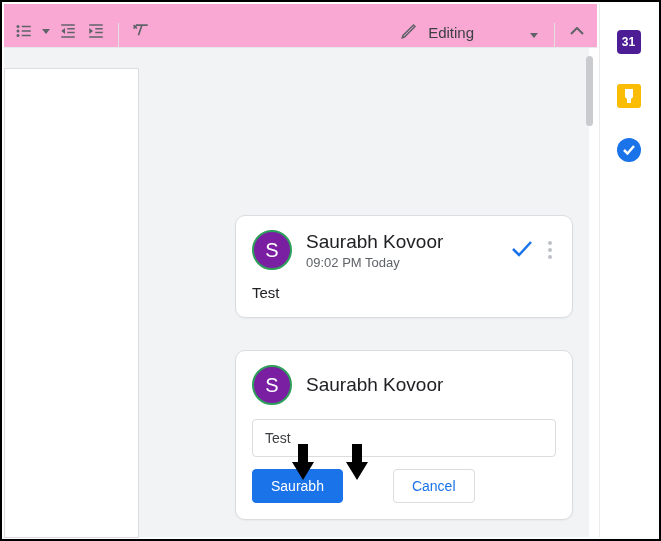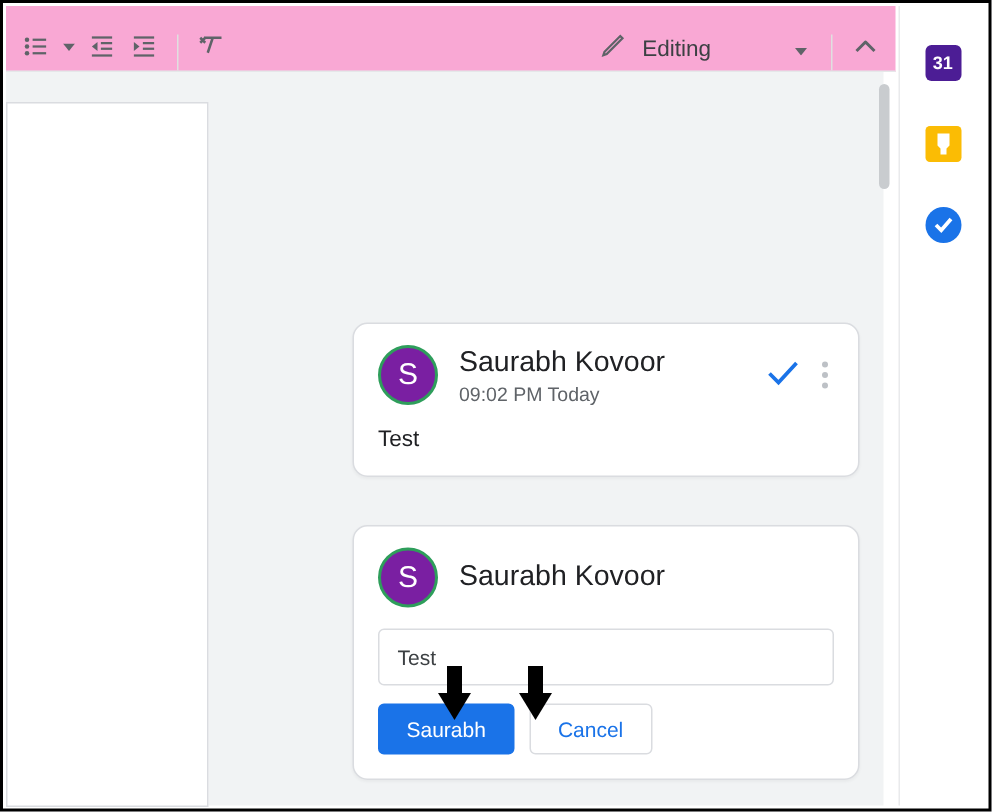--- a/index.html
+++ b/index.html
@@ -30,21 +30,21 @@
   .check { color: #1a73e8; }
   .kebab { display: flex; flex-direction: column; gap: 3px; padding: 4px; }
   .kebab span { width: 4px; height: 4px; background: #bdc1c6; border-radius: 50%; }
   .c1text { margin-top: 14px; color: #202124; font-size: 15px; }
 
   .card2 { top: 348px; padding: 14px 16px 16px 16px; }
   .input-box { margin-top: 14px; width: 100%; height: 38px; border: 1px solid #dadce0; border-radius: 4px; padding: 0 12px; font-size: 14px; color: #3c4043; display: flex; align-items: center; }
   .btn-row { display: flex; gap: 10px; margin-top: 12px; }
   .btn { height: 34px; padding: 0 18px; border-radius: 4px; font-size: 14px; display: inline-flex; align-items: center; justify-content: center; cursor: pointer; }
   .btn-primary { background: #1a73e8; color: #fff; border: 1px solid #1a73e8; }
-  .btn-secondary { background: #fff; color: #1a73e8; border: 1px solid #dadce0; }
+  .btn-secondary { background: #fff; color: #1a73e8; border: 1px solid #dadce0; margin-left: 40px; }
 
   .arrow { position: absolute; width: 22px; height: 36px; }
   .arrow .shaft { position: absolute; top: 0; left: 6px; width: 10px; height: 20px; background: #000; }
   .arrow .head { position: absolute; top: 18px; left: 0; width: 0; height: 0; border-left: 11px solid transparent; border-right: 11px solid transparent; border-top: 18px solid #000; }
   .arrow1 { top: 442px; left: 290px; }
   .arrow2 { top: 442px; left: 344px; }
 
   .sidepanel { position: absolute; top: 2px; right: 2px; bottom: 2px; width: 58px; background: #fff; border-left: 1px solid #e9eaec; display: flex; flex-direction: column; align-items: center; padding-top: 26px; gap: 30px; }
   .sp-icon { width: 24px; height: 24px; border-radius: 4px; display: flex; align-items: center; justify-content: center; font-size: 12px; font-weight: bold; color: #fff; cursor: pointer; }
   .sp-cal { background: #4c1d95; }

